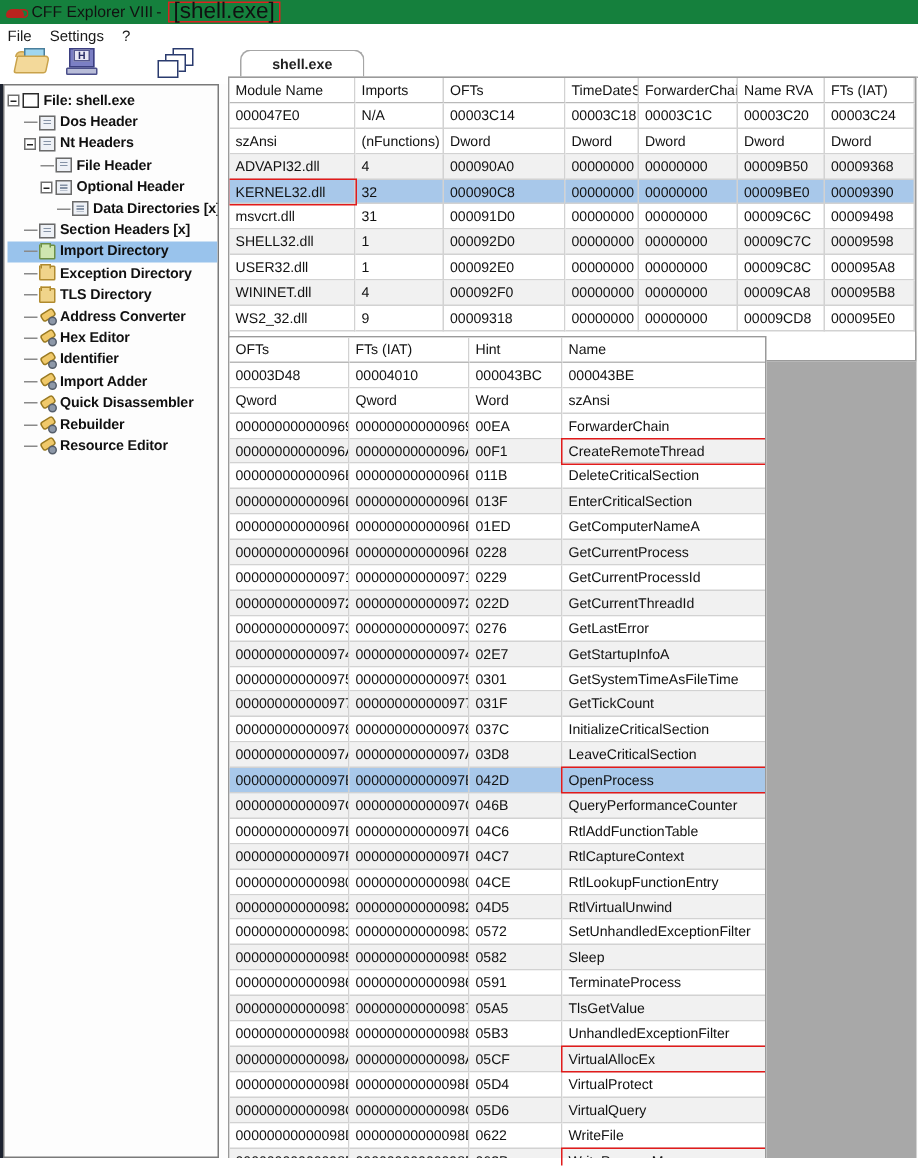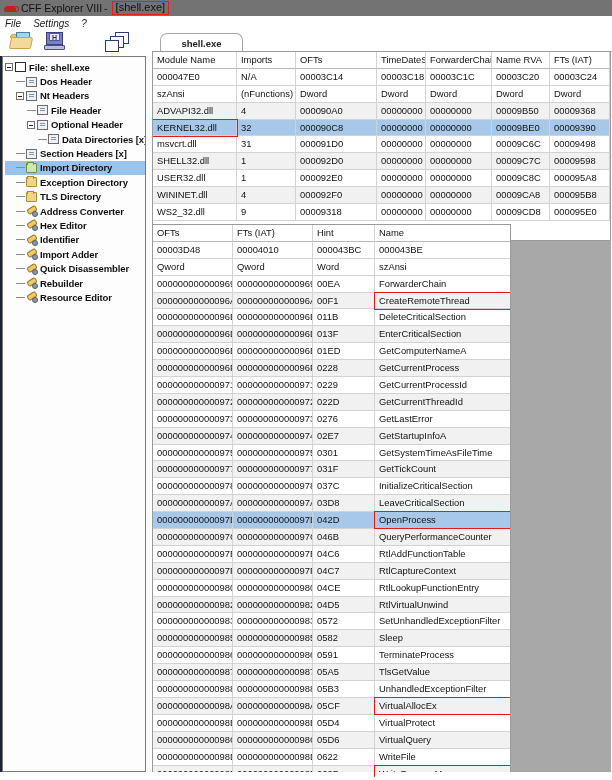--- a/index.html
+++ b/index.html
@@ -6,43 +6,43 @@
   html,body{
     width:612px; height:780px; overflow:hidden;
     font-family:"Liberation Sans", sans-serif;
     background:#ffffff;
   }
   #app{ position:relative; width:612px; height:780px; background:#fdfdfd; }
 
   
   .titlebar{
     position:absolute; left:0; top:0; width:612px; height:16px;
-    background:#737373; display:flex; align-items:center; padding-left:4px;
+    background:#15803d; display:flex; align-items:center; padding-left:4px;
   }
   .app-icon{
     width:13px; height:11px; margin-right:4px; position:relative; flex:0 0 auto;
   }
   .app-icon i{
     position:absolute; left:0; top:3px; width:12px; height:6px;
     background:#b8241e; border-radius:6px 6px 3px 3px;
   }
   .app-icon i:after{
     content:""; position:absolute; right:-3px; top:0px; width:5px; height:4px;
     border:1.4px solid #b8241e; border-left:none; border-radius:0 4px 4px 0;
   }
   .title-text{ font-size:10.5px; color:#111; white-space:nowrap; letter-spacing:0px;}
   .title-file{
-    font-size:11px; color:#111; white-space:nowrap;
+    font-size:15px; color:#111; white-space:nowrap;
     border:1.6px solid #e02020; padding:0px 3px 1px 3px; margin-left:2px; line-height:11px;
   }
 
   
   .menubar{
     position:absolute; left:0; top:16px; width:612px; height:14px;
-    display:flex; align-items:center; background:#ffffff; padding-left:5px;font-style:italic;
+    display:flex; align-items:flex-end; background:#ffffff; padding-left:5px;
   }
   .menu-item{ font-size:10px; color:#1a1a1a; margin-right:12px; cursor:default; }
   .menu-item.qm{ margin-right:0; }
 
   
   .toolbar{
     position:absolute; left:0; top:30px; width:612px; height:26px; background:#ffffff;
   }
   .tb-ico{ position:absolute; top:2px; }
 

